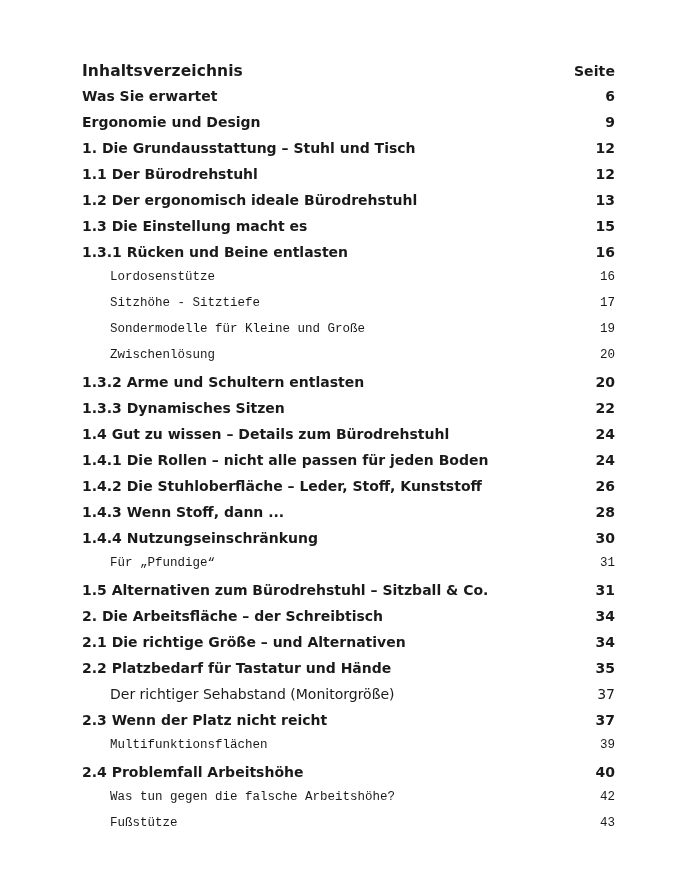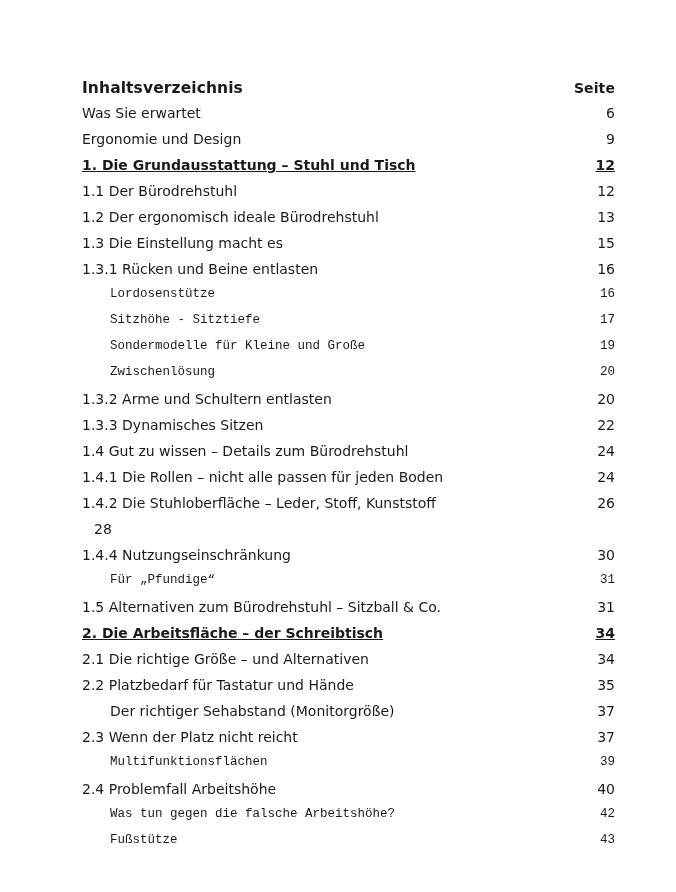--- a/index.html
+++ b/index.html
@@ -20,21 +20,21 @@
     position: relative;
     width: 676px;
     height: 892px;
     background: #ffffff;
     box-sizing: border-box;
   }
 
   .toc {
     position: absolute;
     left: 82px;
-    top: 79px;
+    top: 62px;
     width: 533px;
   }
 
   .row {
     display: flex;
     align-items: baseline;
     justify-content: space-between;
     width: 100%;
     box-sizing: border-box;
   }
@@ -58,32 +58,31 @@
     font-weight: bold;
     letter-spacing: 0.1px;
   }
   .row.header .title { font-size: 15.5px; }
   .row.header .page-no { font-size: 14px; }
 
   
   .row.lvl1 {
     height: 26px;
     font-size: 14px;
-    font-weight: normal;
+    font-weight: bold;
     padding-left: 0px;
   }
   .row.lvl1 .page-no { font-size: 14px; }
 
   
   .row.chapter {
     height: 26px;
     font-size: 14px;
     font-weight: bold;
     padding-left: 0px;
-    text-decoration: underline;
   }
   .row.chapter .page-no { font-size: 14px; font-weight: bold; }
 
   
   .row.lvl2 {
     height: 26px;
     font-size: 12.5px;
     font-weight: normal;
     padding-left: 28px;
     font-family: Liberation Mono, monospace;
@@ -171,20 +170,21 @@
         </div>
         <div class="row lvl1">
           <span class="title">1.4.1 Die Rollen – nicht alle passen für jeden Boden</span>
           <span class="page-no">24</span>
         </div>
         <div class="row lvl1">
           <span class="title">1.4.2 Die Stuhloberfläche – Leder, Stoff, Kunststoff</span>
           <span class="page-no">26</span>
         </div>
         <div class="row lvl1">
+          <span class="title">1.4.3 Wenn Stoff, dann ...</span>
           <span class="page-no">28</span>
         </div>
         <div class="row lvl1">
           <span class="title">1.4.4 Nutzungseinschränkung</span>
           <span class="page-no">30</span>
         </div>
         <div class="row lvl2">
           <span class="title">Für „Pfundige“</span>
           <span class="page-no">31</span>
         </div>

